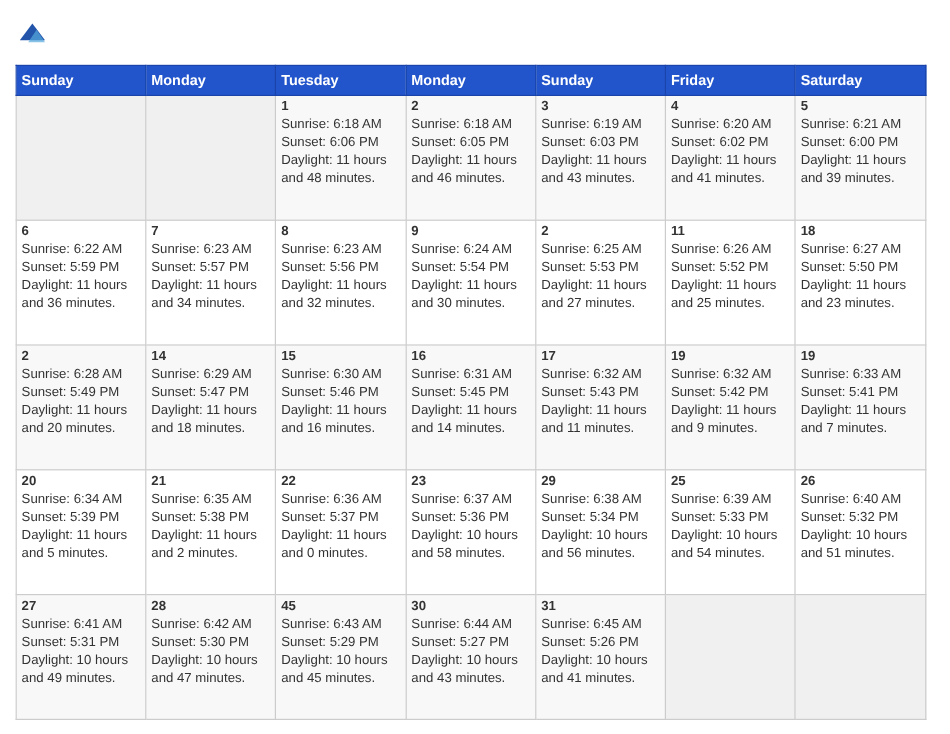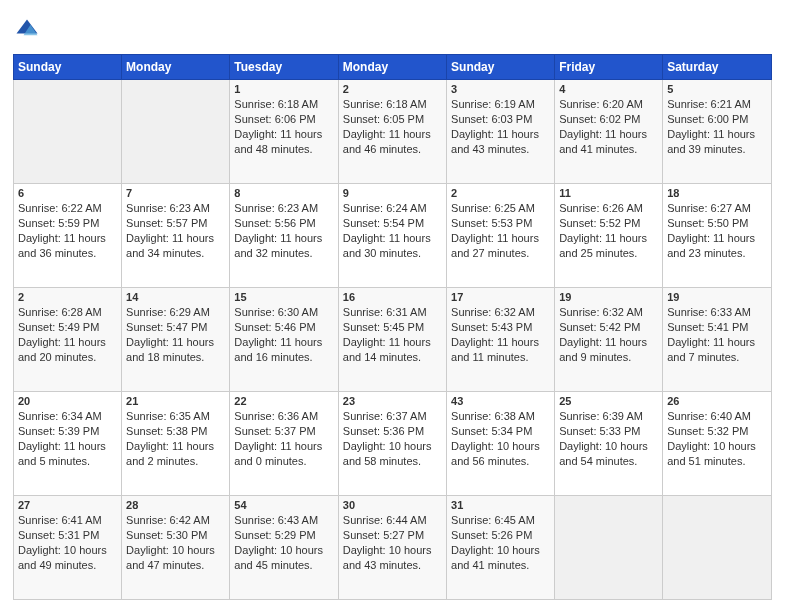--- a/index.html
+++ b/index.html
@@ -231,21 +231,21 @@
           </td>
           <td>
             <span class="day-num">22</span>
             <div class="day-info">Sunrise: 6:36 AM<br>Sunset: 5:37 PM<br>Daylight: 11 hours and 0 minutes.</div>
           </td>
           <td>
             <span class="day-num">23</span>
             <div class="day-info">Sunrise: 6:37 AM<br>Sunset: 5:36 PM<br>Daylight: 10 hours and 58 minutes.</div>
           </td>
           <td>
-            <span class="day-num">43</span>
+            <span class="day-num">29</span>
             <div class="day-info">Sunrise: 6:38 AM<br>Sunset: 5:34 PM<br>Daylight: 10 hours and 56 minutes.</div>
           </td>
           <td>
             <span class="day-num">25</span>
             <div class="day-info">Sunrise: 6:39 AM<br>Sunset: 5:33 PM<br>Daylight: 10 hours and 54 minutes.</div>
           </td>
           <td>
             <span class="day-num">26</span>
             <div class="day-info">Sunrise: 6:40 AM<br>Sunset: 5:32 PM<br>Daylight: 10 hours and 51 minutes.</div>
           </td>
@@ -253,21 +253,21 @@
         <tr>
           <td>
             <span class="day-num">27</span>
             <div class="day-info">Sunrise: 6:41 AM<br>Sunset: 5:31 PM<br>Daylight: 10 hours and 49 minutes.</div>
           </td>
           <td>
             <span class="day-num">28</span>
             <div class="day-info">Sunrise: 6:42 AM<br>Sunset: 5:30 PM<br>Daylight: 10 hours and 47 minutes.</div>
           </td>
           <td>
-            <span class="day-num">54</span>
+            <span class="day-num">45</span>
             <div class="day-info">Sunrise: 6:43 AM<br>Sunset: 5:29 PM<br>Daylight: 10 hours and 45 minutes.</div>
           </td>
           <td>
             <span class="day-num">30</span>
             <div class="day-info">Sunrise: 6:44 AM<br>Sunset: 5:27 PM<br>Daylight: 10 hours and 43 minutes.</div>
           </td>
           <td>
             <span class="day-num">31</span>
             <div class="day-info">Sunrise: 6:45 AM<br>Sunset: 5:26 PM<br>Daylight: 10 hours and 41 minutes.</div>
           </td>

